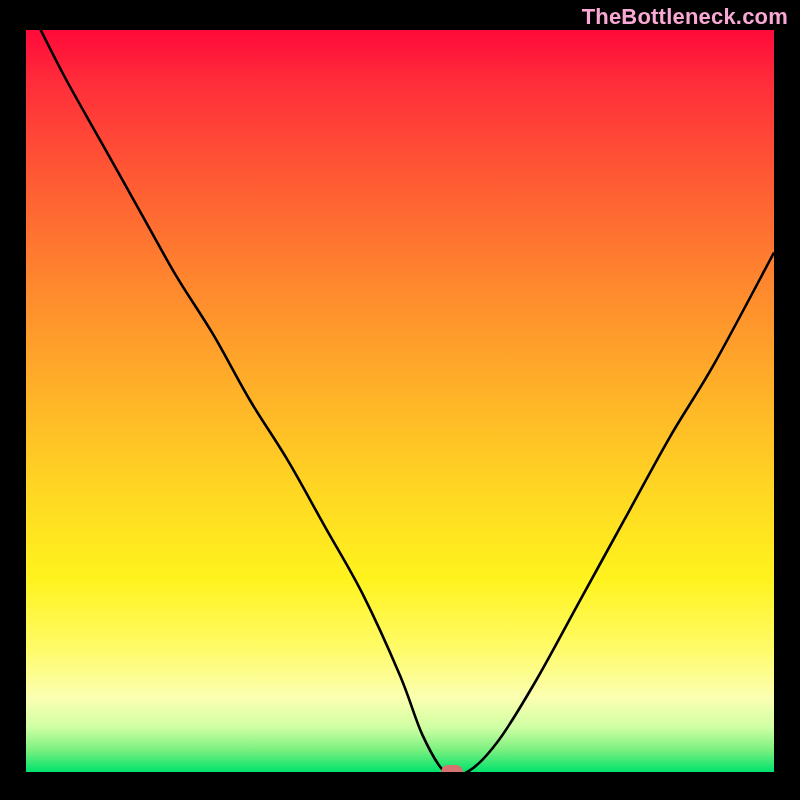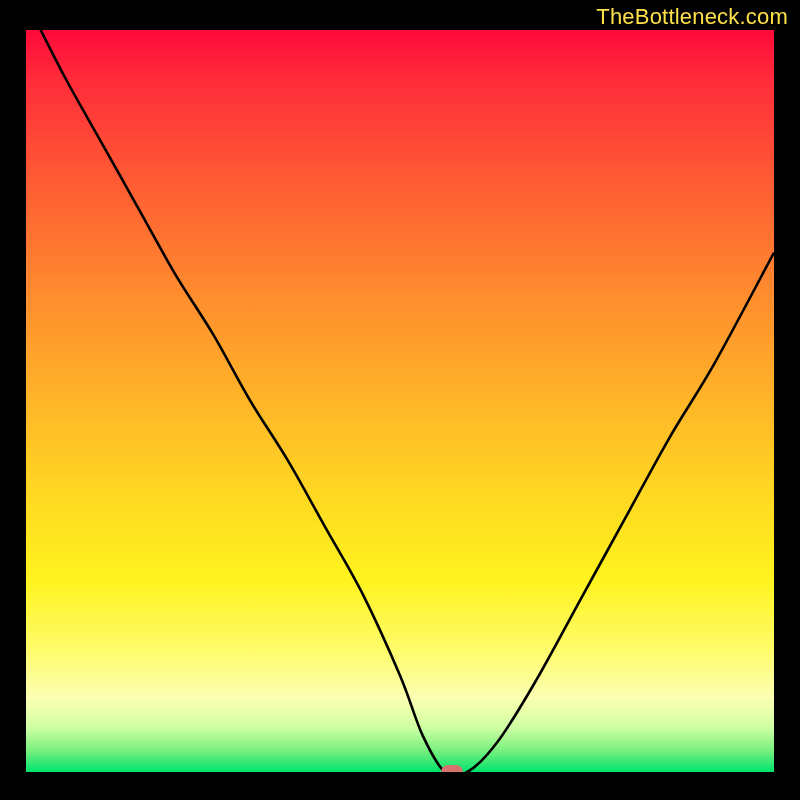--- a/index.html
+++ b/index.html
@@ -14,23 +14,23 @@
   .frame {
     position: relative;
     width: 800px;
     height: 800px;
     background: #000;
   }
   .watermark {
     position: absolute;
     top: 4px;
     right: 12px;
-    color: #fde047;
+    color: #f9a8d4;
     font-size: 22px;
-    font-weight: 400;
+    font-weight: 700;
     letter-spacing: 0.2px;
     z-index: 20;
   }
   .plot-wrap {
     position: absolute;
     left: 26px;
     top: 30px;
     width: 748px;
     height: 742px;
     background: #000;

